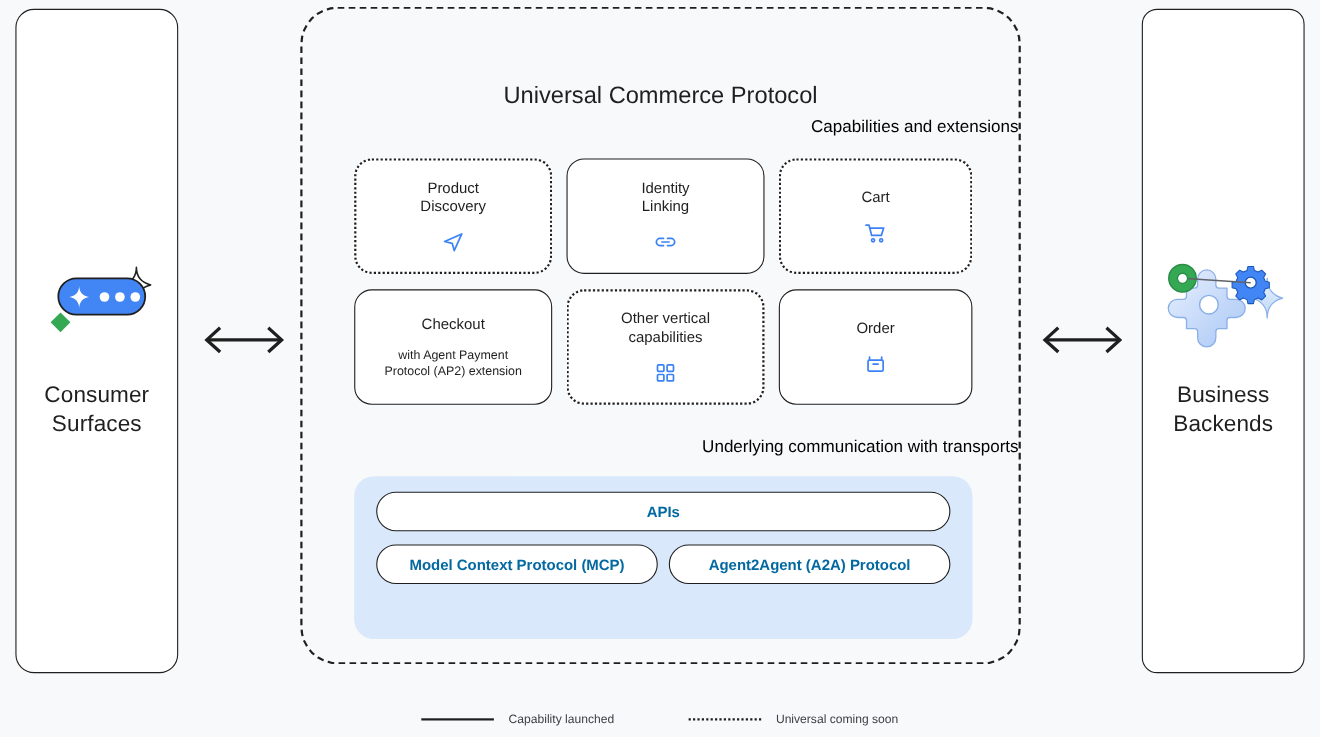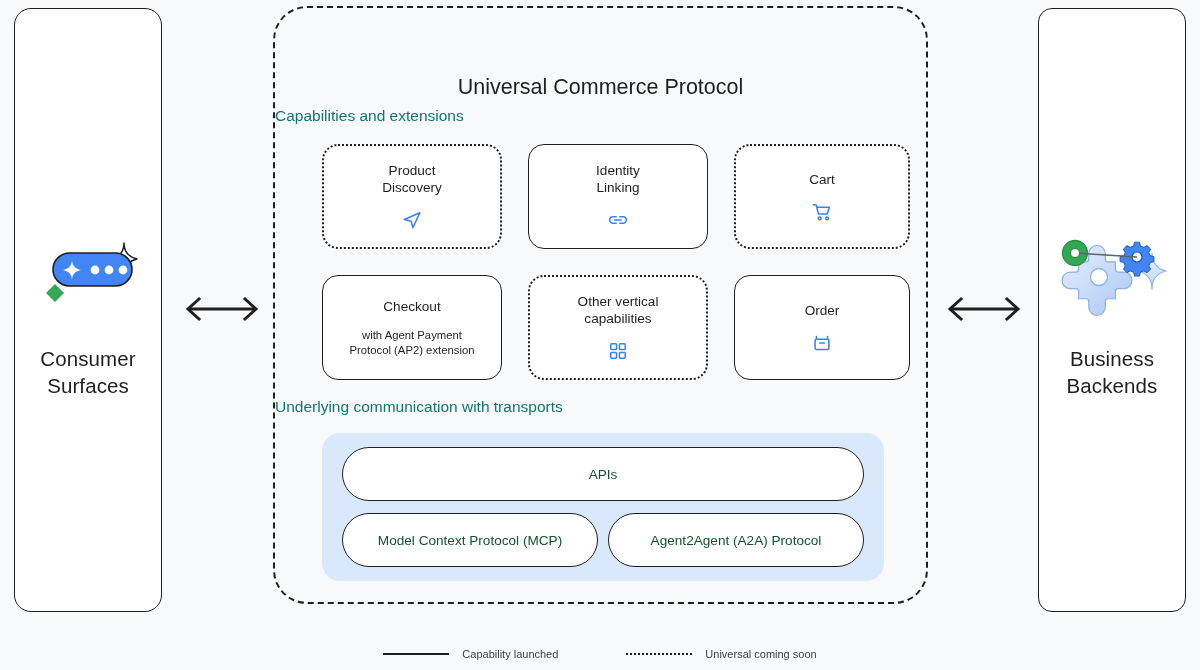--- a/index.html
+++ b/index.html
@@ -57,37 +57,36 @@
   }
   #ucp-title {
     position: absolute; left: 0; right: 0; top: 40px;
     text-align: center;
     font-size: 21.5px;
     color: #1f1f1f;
     margin-top: 27px;
   }
   .section-head {
     position: absolute; left: 0; right: 0;
-    text-align: left;
+    text-align: right;
     font-size: 15.5px;
-    color: #0f766e;
+    color: #000000;
   }
   #cap-head { top: 99px; }
   #trans-head { top: 390px; }
 
   
   #cap-grid {
     position: absolute;
     left: 47px; top: 136px;
     width: 562px;
     display: grid;
     grid-template-columns: 180px 180px 176px;
     column-gap: 13px;
     row-gap: 14px;
-    gap: 26px;
   }
   .cap-card {
     height: 105px;
     background: #ffffff;
     border-radius: 16px;
     display: flex;
     flex-direction: column;
     align-items: center;
     justify-content: center;
     padding: 6px 8px;
@@ -122,26 +121,27 @@
     border-radius: 18px;
     padding: 14px 20px;
     display: flex;
     flex-direction: column;
     gap: 12px;
   }
   .pill {
     background: #ffffff;
     border: 1.6px solid #1f1f1f;
     border-radius: 999px;
-    height: 54px;
+    height: 36px;
     display: flex;
     align-items: center;
     justify-content: center;
     font-size: 13.6px;
-    color: #14532d;
+    color: #0369a1;
+    font-weight: bold;
   }
   #pill-row { display: flex; gap: 10px; }
   #pill-row .pill { flex: 1; }
 
   
   #legend {
     position: absolute;
     left: 0; right: 0; top: 648px;
     display: flex;
     justify-content: center;

